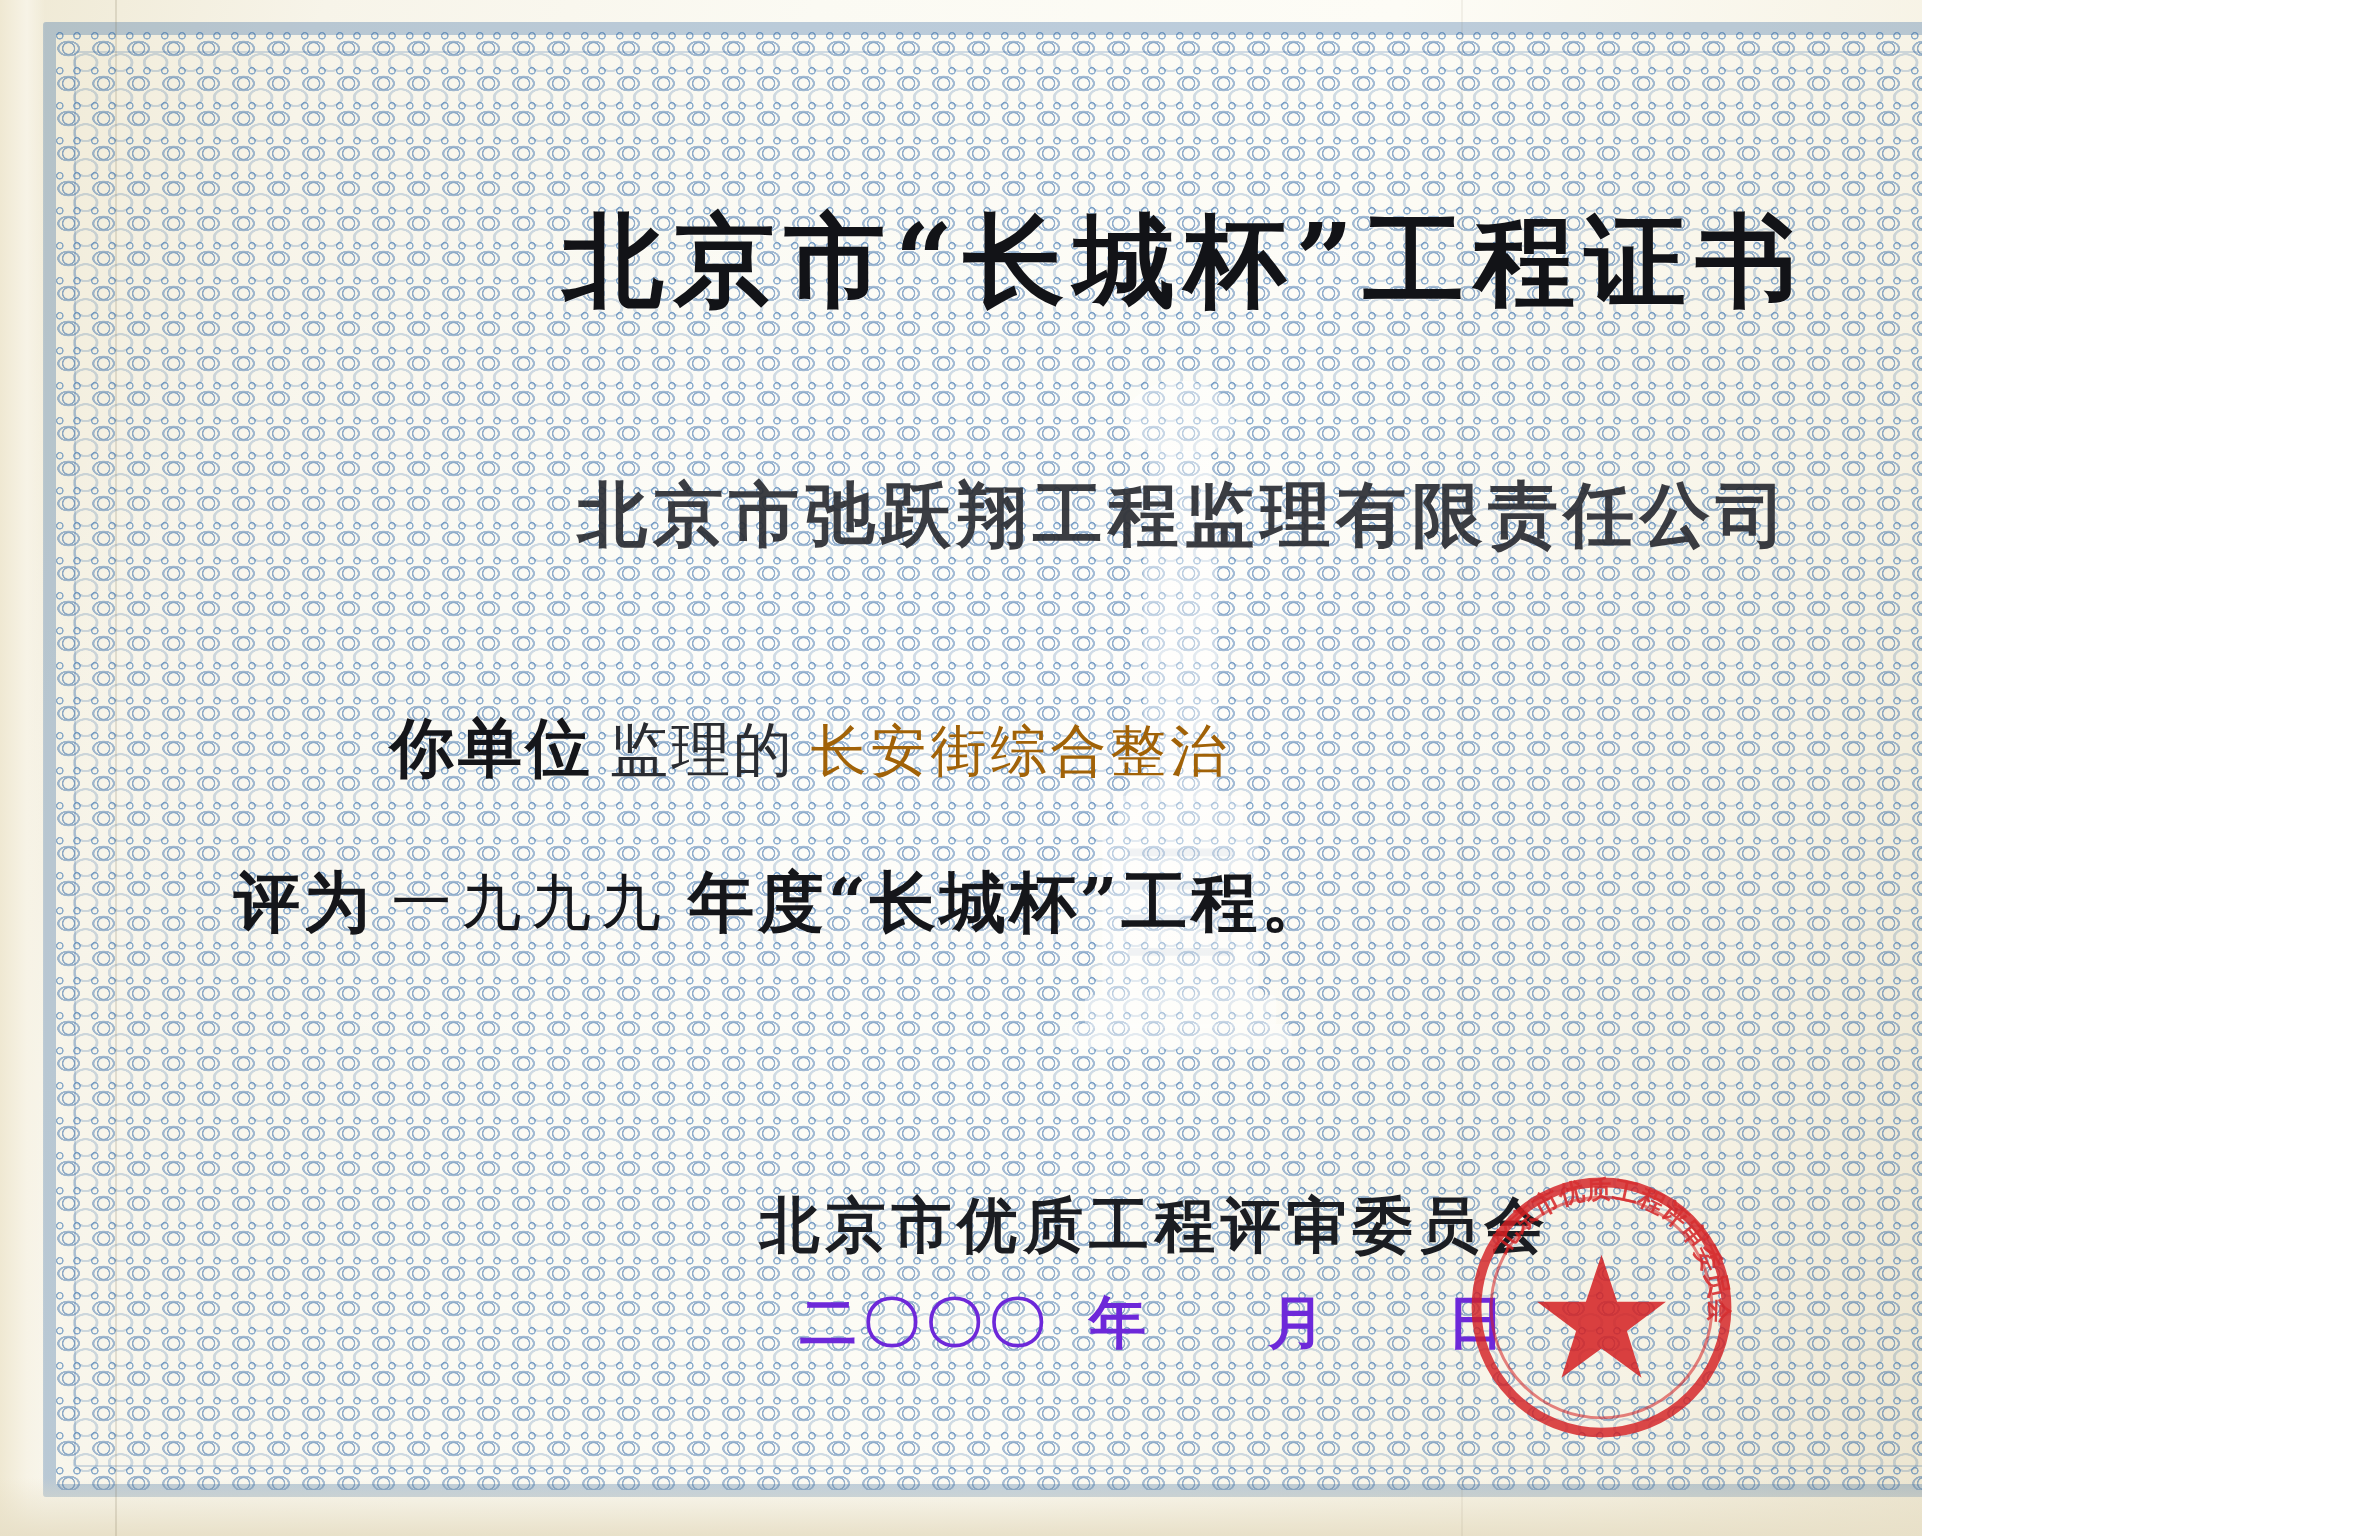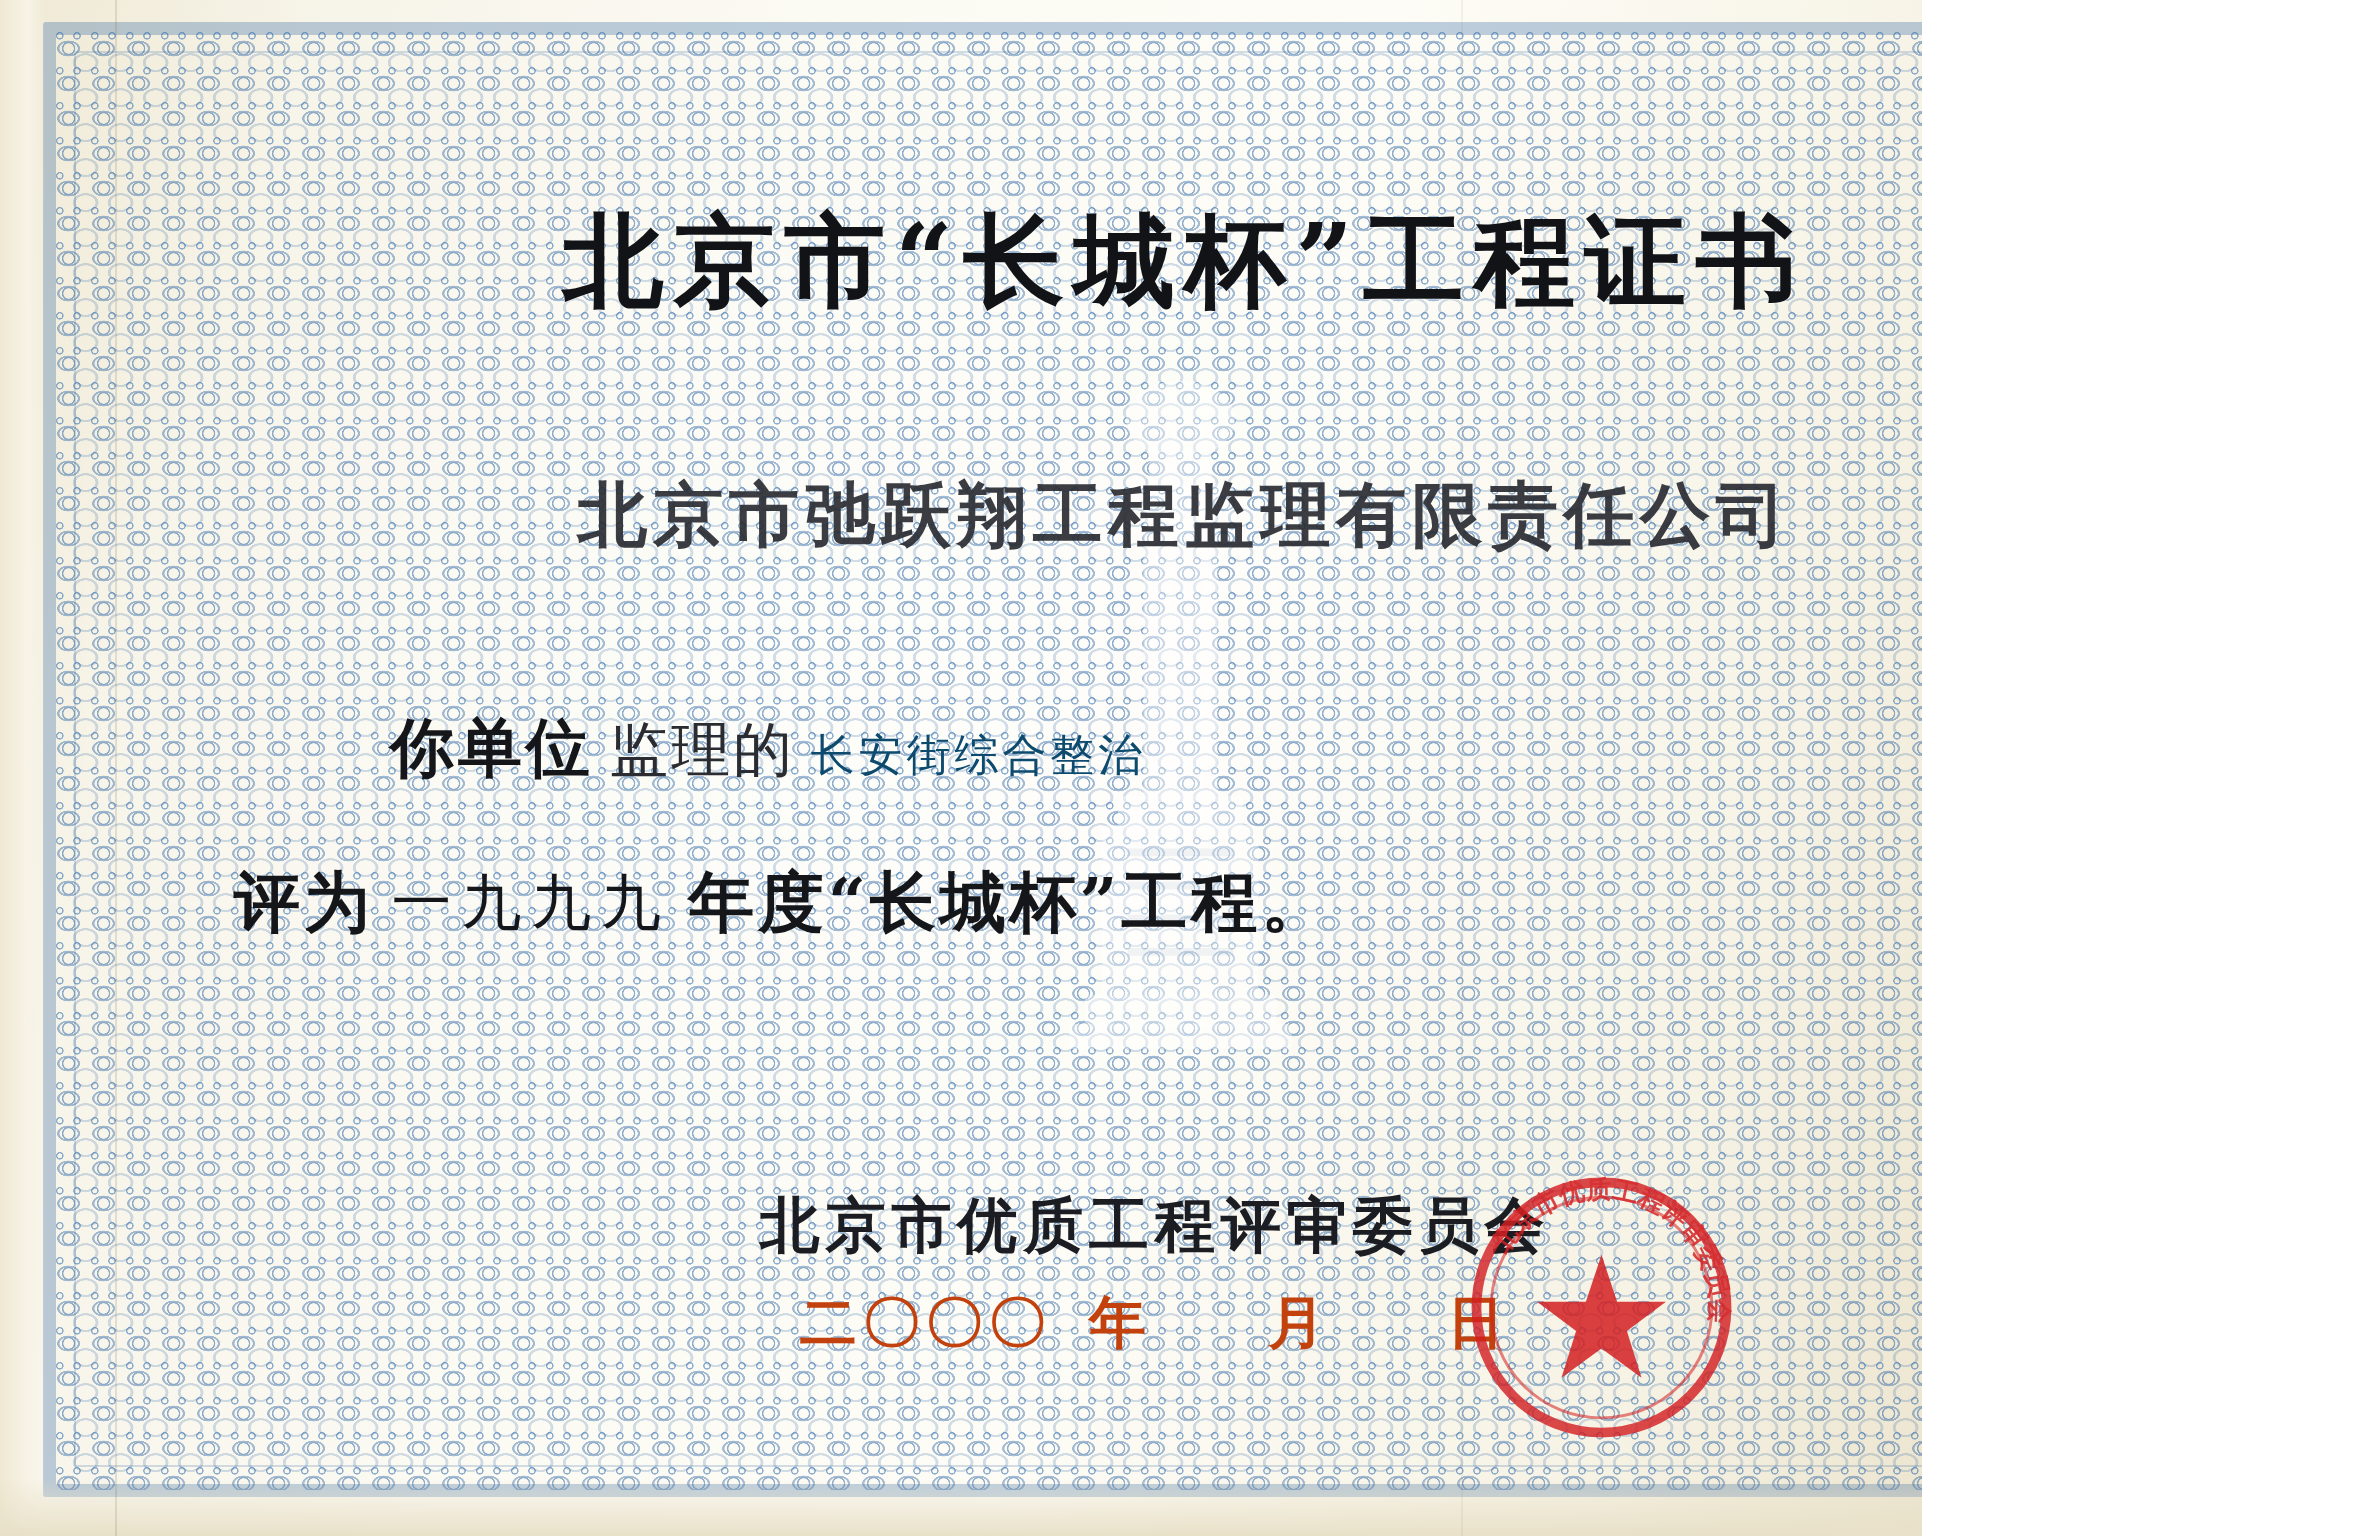--- a/index.html
+++ b/index.html
@@ -143,23 +143,23 @@
   .row-award .blank-fill {
     font-weight: 400;
     font-size: 59px;
     letter-spacing: 2.9px;
     color: #2a2c31;
     padding: 0 15.6px;
     white-space: nowrap;
   }
   .row-award .project-name {
     font-weight: 400;
-    font-size: 44px;
+    font-size: 56px;
     letter-spacing: 3.9px;
-    color: #0c4a6e;
+    color: #a16207;
     white-space: nowrap;
   }
   .row-award .tail {
     margin-left: auto;
     white-space: nowrap;
     text-align: right;
   }
 
   .row-year {
     position: absolute;
@@ -199,21 +199,21 @@
     top: 1285px;
     left: 0;
     width: 2369px;
     text-align: center;
     padding-right: 59px;
     box-sizing: border-box;
     font-family: "DejaVu Serif", "Liberation Serif", serif;
     font-weight: 700;
     font-size: 57px;
     letter-spacing: 5.9px;
-    color: #c2410c;
+    color: #6d28d9;
   }
   .date-line .seg { margin: 0 5.9px; }
   .date-line .gap { display: inline-block; width: 53px; }
 
   
   .seal {
     position: absolute;
     left: 1455px;
     top: 1161px;
     width: 293px;

